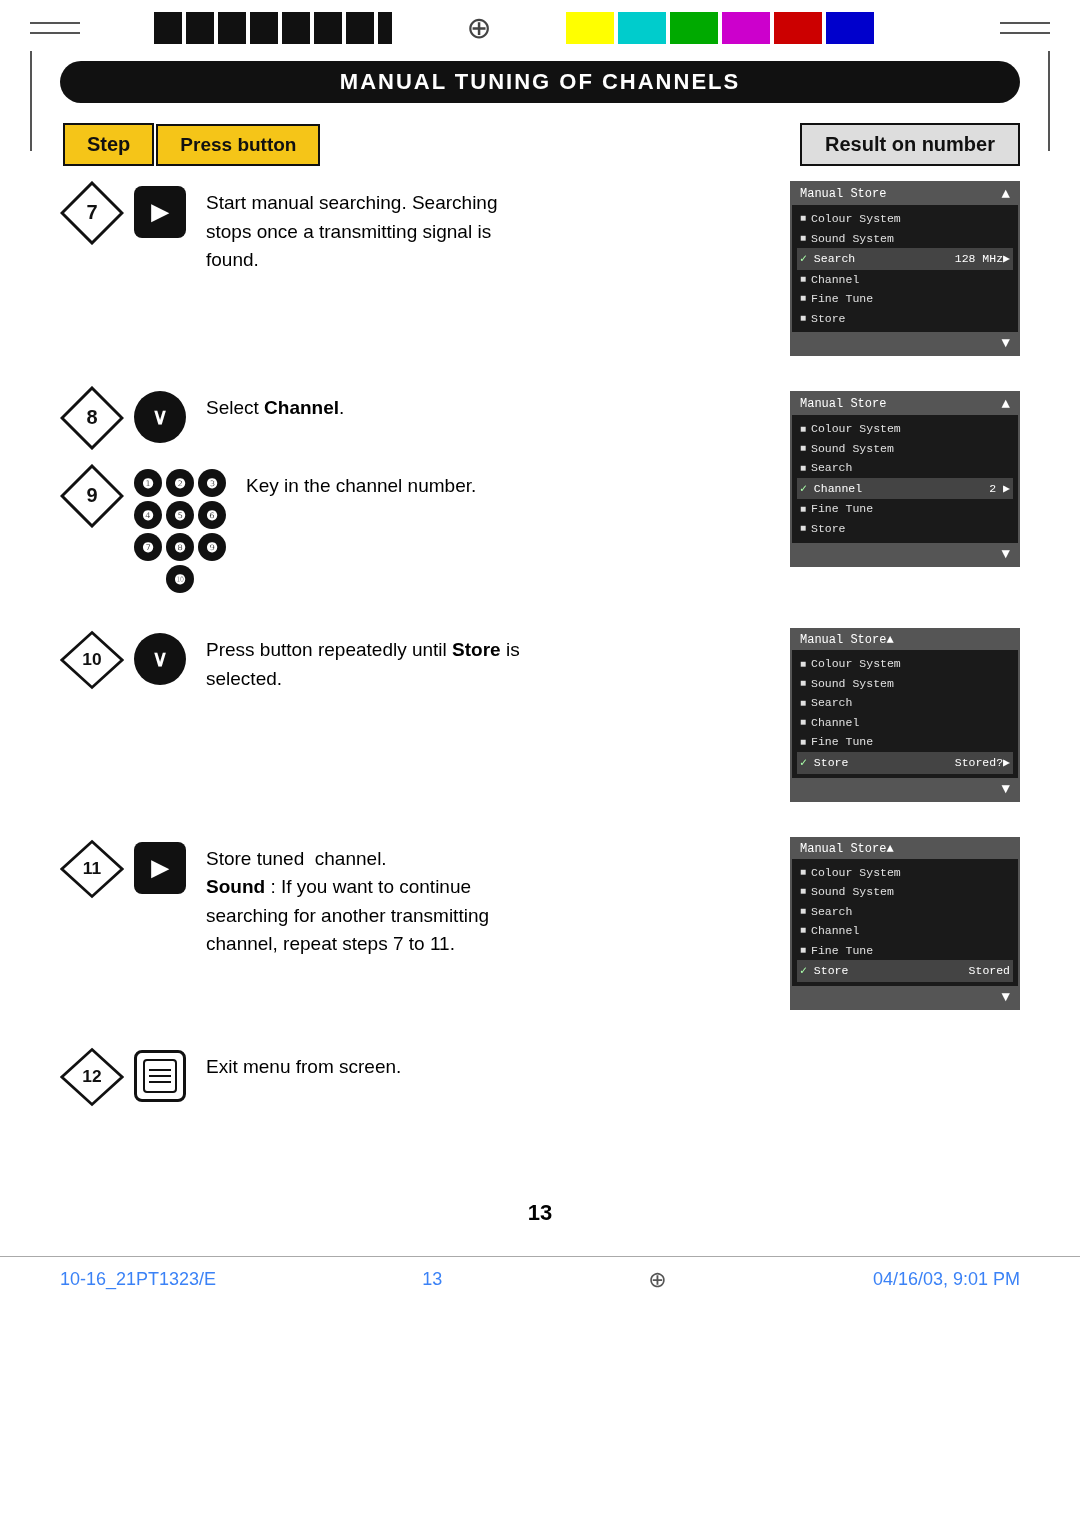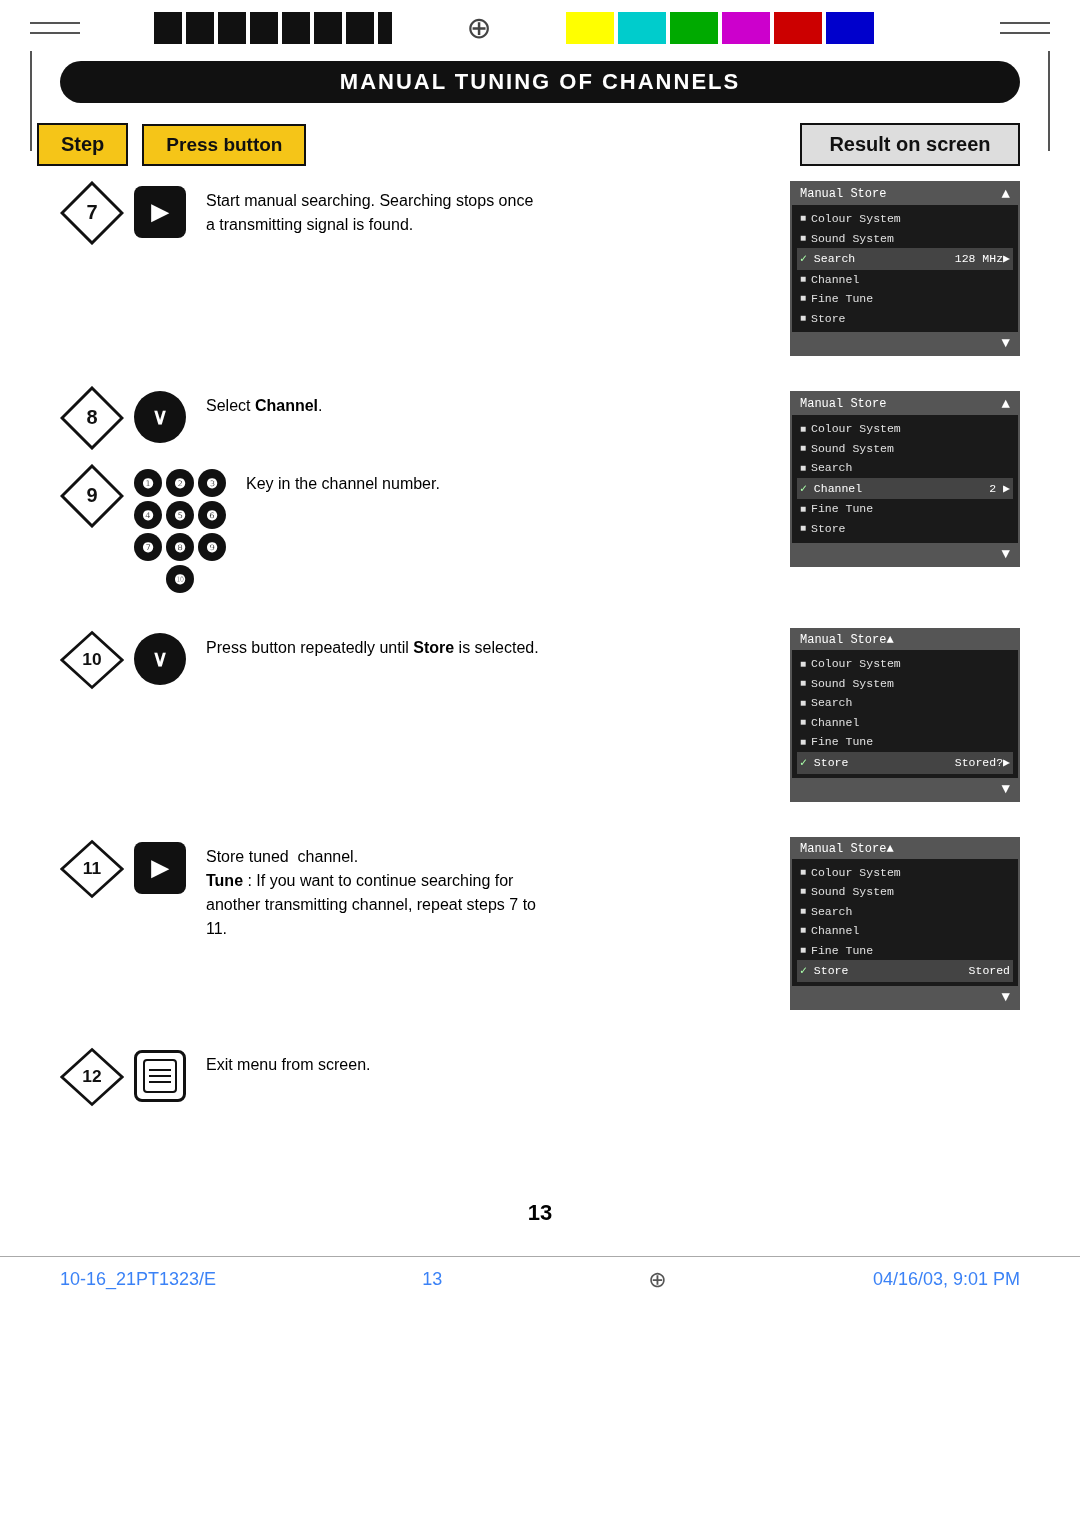--- a/index.html
+++ b/index.html
@@ -25,22 +25,22 @@
       font-weight: bold;
       letter-spacing: 2px;
       text-transform: uppercase;
       border-radius: 21px;
     }
 
     
     .header-row {
       display: flex;
       align-items: center;
-      margin: 0 60px 10px 37px;
-      gap: 12px;
+      margin: 0 60px 10px 63px;
+      gap: 0;
     }
     .step-label {
       background: #f5c518;
       color: #111;
       font-weight: bold;
       font-size: 20px;
       padding: 8px 22px;
       border: 2px solid #111;
     }
     .press-button-label {
@@ -117,21 +117,21 @@
       align-items: center;
       justify-content: center;
       color: #fff;
       font-size: 22px;
       font-weight: bold;
       flex-shrink: 0;
       margin-top: 5px;
     }
     .step-desc {
       flex: 1;
-      font-size: 16px;
+      font-size: 19px;
       line-height: 1.5;
       padding-top: 8px;
       padding-left: 10px;
     }
     .step-desc b { font-weight: bold; }
     .numpad-btn {
       width: 28px;
       height: 28px;
       background: #111;
       color: #fff;
@@ -320,21 +320,21 @@
 
 <div class="page-title-section">
   <div class="page-title-bar">
     <span>Manual Tuning of Channels</span>
   </div>
 </div>
 
 <div class="header-row">
   <div class="step-label">Step</div>
   <div class="press-button-label">Press button</div>
-  <div class="result-label">Result on screen</div>
+  <div class="result-label">Result on number</div>
 </div>
 
 <div class="main-content">
 
   <div class="step-row">
     <div class="step-left">
 
       <div class="step-number-diamond">
         <svg viewBox="0 0 64 64">
           <polygon points="32,2 62,32 32,62 2,32" fill="none" stroke="#111" stroke-width="3"></polygon>
@@ -477,21 +477,21 @@
     <div class="step-left">
       <div class="step-number-diamond">
         <svg viewBox="0 0 70 64">
           <polygon points="35,2 68,32 35,62 2,32" fill="none" stroke="#111" stroke-width="3"></polygon>
           <text x="35" y="38" text-anchor="middle" font-size="19" font-weight="bold" fill="#111" font-family="Arial">11</text>
         </svg>
       </div>
       <div class="btn-icon">▶</div>
       <div class="step-desc">
         Store tuned &nbsp;channel.<br>
-        <b>Tune</b> : If you want to continue searching for another transmitting channel, repeat steps 7 to 11.
+        <b>Sound</b> : If you want to continue searching for another transmitting channel, repeat steps 7 to 11.
       </div>
     </div>
     <div class="screen-panel">
       <div class="screen-header">
         <span>Manual Store▲</span>
       </div>
       <div class="screen-body">
         <div class="screen-item"><span class="bullet">■</span> Colour System</div>
         <div class="screen-item"><span class="bullet">■</span> Sound System</div>
         <div class="screen-item"><span class="bullet">■</span> Search</div>

